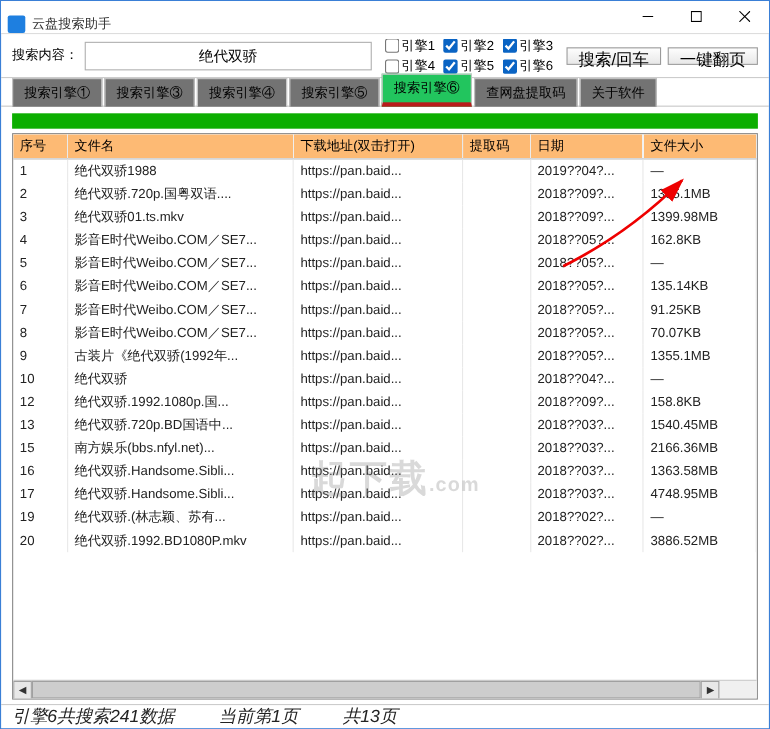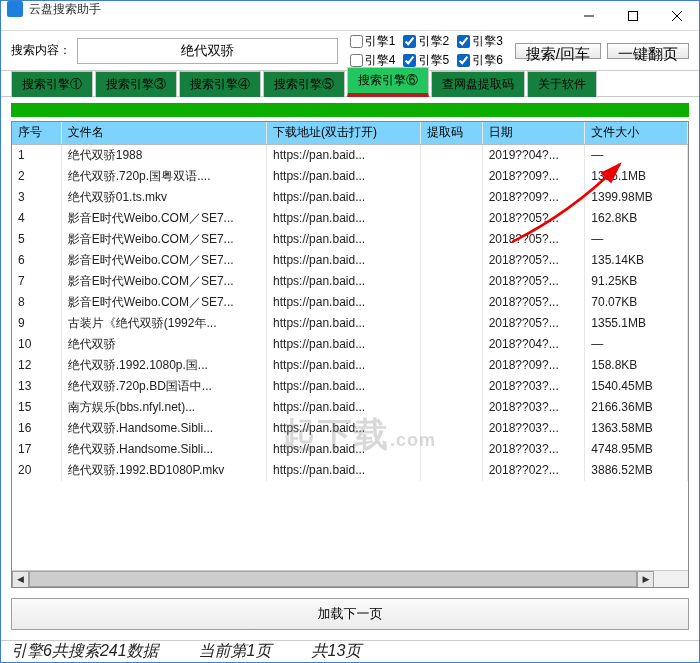--- a/index.html
+++ b/index.html
@@ -1,39 +1,39 @@
 <!DOCTYPE html>
 <html><head>
 <meta charset="utf-8">
 <style>
 * { margin: 0; padding: 0; box-sizing: border-box; }
 html, body { width: 700px; height: 663px; font-family: "Microsoft YaHei", "SimSun", sans-serif; font-size: 12px; background: #fff; color: #000; overflow: hidden; }
 .window { width: 700px; height: 663px; border: 1px solid #3a7fd6; display: flex; flex-direction: column; background: #fff; }
-.titlebar { height: 30px; background: #fff; display: flex; align-items: flex-start; border-bottom: 1px solid #ddd; }
+.titlebar { height: 30px; background: #fff; display: flex; align-items: flex-end; border-bottom: 1px solid #ddd; }
 .titlebar .icon { width: 16px; height: 16px; background: #1e7fe0; margin: 0 6px; border-radius: 2px; }
 .titlebar .title { flex: 1; font-size: 12px; color: #333; }
 .titlebar .winbtns { display: flex; }
 .titlebar .winbtn { width: 44px; height: 30px; display: flex; align-items: center; justify-content: center; color: #333; }
 .titlebar .winbtn svg { width: 10px; height: 10px; }
 .toolbar { height: 40px; display: flex; align-items: center; padding: 6px 10px; gap: 6px; border-bottom: 1px solid #ccc; }
 .toolbar .lbl { white-space: nowrap; }
 .toolbar input[type=text] { flex: 1; height: 26px; border: 1px solid #b0b0b0; padding: 0 6px; text-align: center; background: #fff; }
 .engine-checks { display: grid; grid-template-columns: auto auto auto; grid-template-rows: auto auto; gap: 2px 8px; margin: 0 6px; }
 .engine-checks label { display: flex; align-items: center; gap: 2px; font-size: 12px; white-space: nowrap; }
 .engine-checks input { width: 13px; height: 13px; accent-color: #0a64c4; }
 .btn { height: 16px; padding: 1px 10px; border: 1px solid #9a9a9a; background: linear-gradient(#fdfdfd,#e8e8e8); cursor: pointer; font-size: 15px; }
 .tabs { display: flex; align-items: flex-end; height: 26px; padding-left: 10px; gap: 2px; border-bottom: 1px solid #c7c7c7; }
-.tab { padding: 4px 10px; border: 1px solid #c7c7c7; border-bottom: none; background: #15803d; font-size: 12px; cursor: pointer; position: relative; top: 1px; }
+.tab { padding: 4px 10px; border: 1px solid #c7c7c7; border-bottom: none; background: #737373; font-size: 12px; cursor: pointer; position: relative; top: 1px; }
 .tab.active { background: #22c55e; border-bottom: 4px solid #b91c1c; }
 .main { flex: 1; padding: 6px 10px 4px 10px; display: flex; flex-direction: column; min-height: 0; }
 .greenbar { height: 14px; background: #0cae00; margin-bottom: 4px; }
 .table-wrap { flex: 1; border: 1px solid #888; overflow: hidden; display: flex; flex-direction: column; min-height: 0; position: relative; }
 .tbl { width: 100%; border-collapse: collapse; table-layout: fixed; }
 .tbl th, .tbl td { text-align: left; padding: 2px 6px; font-size: 12px; white-space: nowrap; overflow: hidden; text-overflow: ellipsis; border-right: 1px solid #e8e8e8; }
-.tbl th { height: 22px; background: #7dd3fc; border-bottom: 1px solid #bbb; font-weight: normal; position: sticky; top: 0; }
+.tbl th { height: 22px; background: #fdba74; border-bottom: 1px solid #bbb; font-weight: normal; position: sticky; top: 0; }
 .tbl td { height: 19px; color: #222; }
 .tbl tbody tr:nth-child(even) td {}
 .col-idx { width: 48px; }
 .col-name { width: 200px; }
 .col-url { width: 150px; }
 .col-code { width: 60px; }
 .col-date { width: 100px; }
 .col-size { width: 100px; }
 .tbody-wrap { flex: 1; overflow: hidden; }
 .hscroll { height: 17px; background: #f0f0f0; border-top: 1px solid #ccc; display: flex; align-items: center; }
@@ -253,20 +253,28 @@
               </tr>
               <tr>
                 <td>17</td>
                 <td>绝代双骄.Handsome.Sibli...</td>
                 <td>https://pan.baid...</td>
                 <td></td>
                 <td>2018??03?...</td>
                 <td>4748.95MB</td>
               </tr>
               <tr>
+                <td>19</td>
+                <td>绝代双骄.(林志颖、苏有...</td>
+                <td>https://pan.baid...</td>
+                <td></td>
+                <td>2018??02?...</td>
+                <td>—</td>
+              </tr>
+              <tr>
                 <td>20</td>
                 <td>绝代双骄.1992.BD1080P.mkv</td>
                 <td>https://pan.baid...</td>
                 <td></td>
                 <td>2018??02?...</td>
                 <td>3886.52MB</td>
               </tr>
             </tbody>
         </table>
       </div>
@@ -280,23 +288,20 @@
             <marker id="ah" markerWidth="10" markerHeight="10" refX="8" refY="3" orient="auto">
               <path d="M0,0 L0,6 L9,3 z" fill="#e00"></path>
             </marker>
           </defs>
         <path d="M10 90 Q 70 60 118 12" stroke="#e00" stroke-width="2.5" fill="none" marker-end="url(#ah)"></path>
       </svg>
       <div class="watermark">
         <span>起下载</span><span class="small">.com</span>
       </div>
     </div>
-    <div class="loadmore">
-      <button class="btn-wide">加载下一页</button>
-    </div>
   </div>
 
   <div class="statusbar">
     <span>引擎6共搜索241数据</span>
     <span>当前第1页</span>
     <span>共13页</span>
   </div>
 </div>
 
 </body></html>

